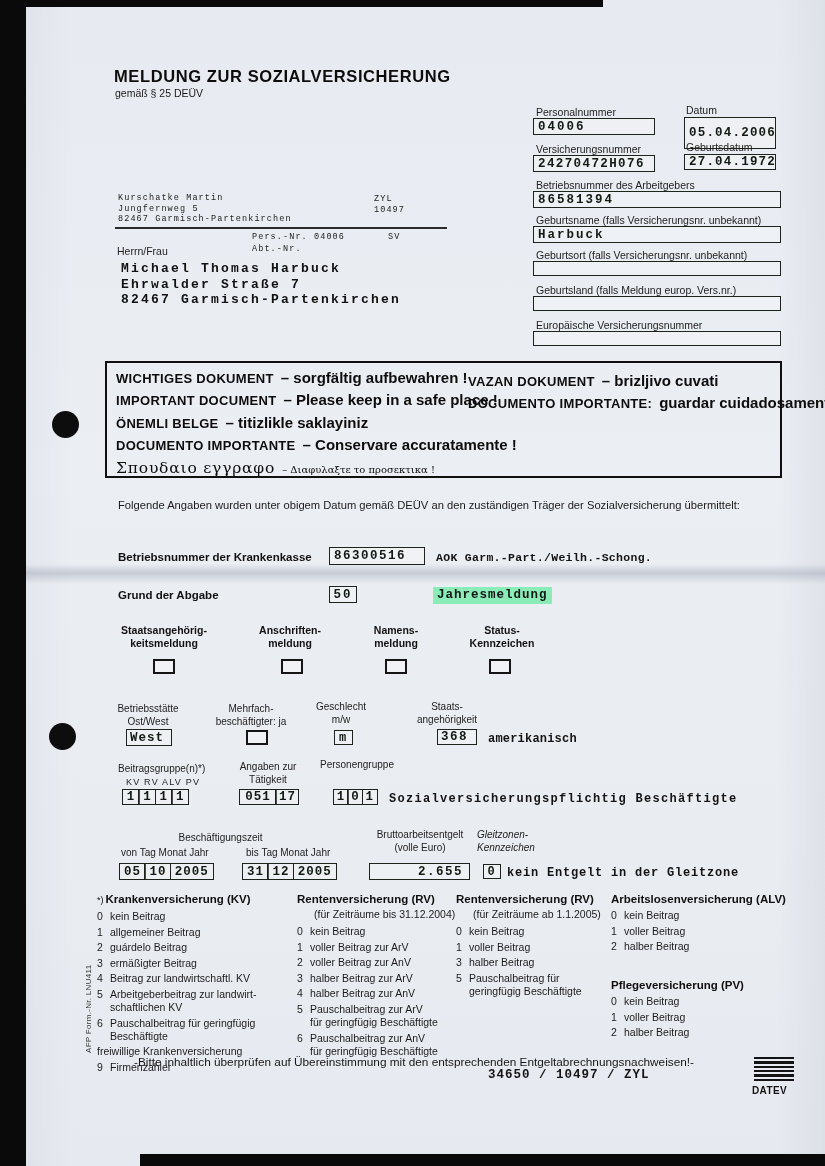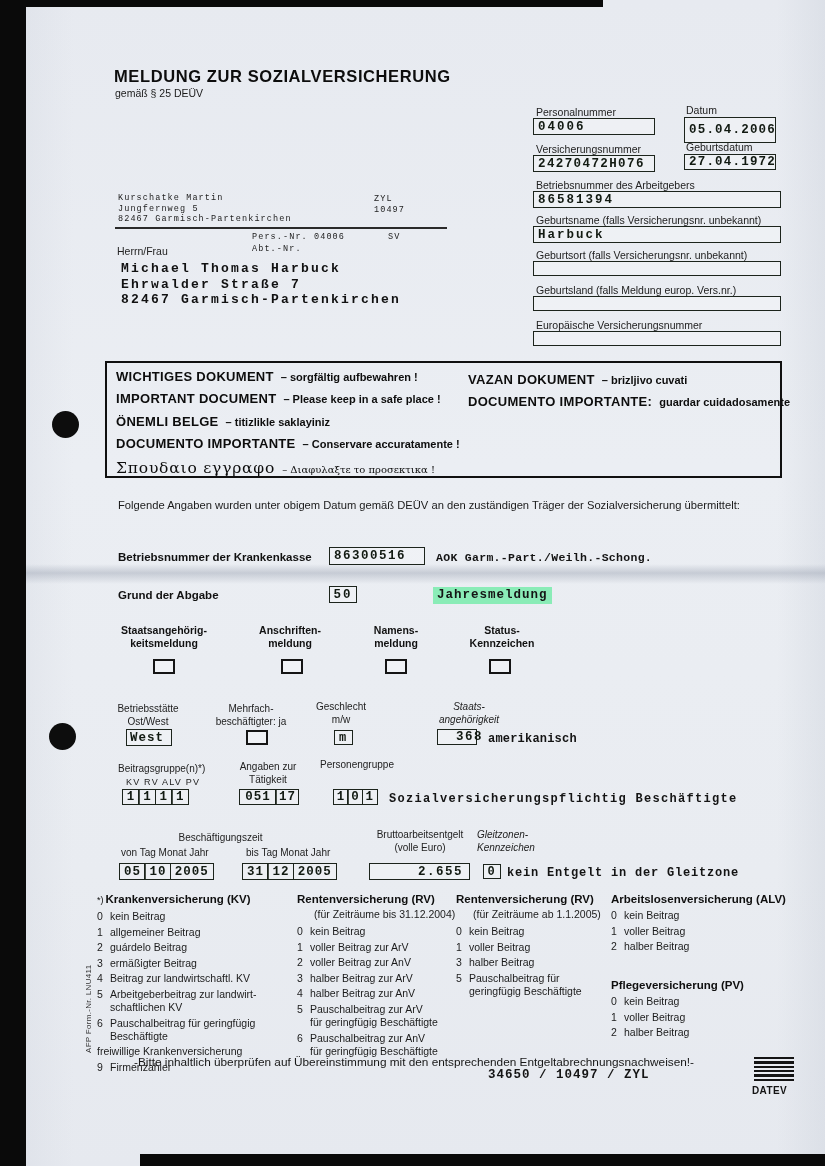--- a/index.html
+++ b/index.html
@@ -32,21 +32,21 @@
   .cell:first-child{margin-left:0;}
   .cb{border:2px solid #151515;background:rgba(255,255,255,.3);box-sizing:border-box;}
 
   .tinymono{font-family:"Liberation Mono",monospace;font-size:8.5px;letter-spacing:1.1px;color:#222;line-height:10.5px;}
   .addr{font-family:"Liberation Mono",monospace;font-weight:bold;font-size:13px;letter-spacing:2.2px;line-height:15.5px;color:#111;}
 
   #impbox{left:105px;top:361px;width:677px;height:117px;border:2.5px solid #101010;box-sizing:border-box;}
   .imp-col{position:absolute;top:6px;}
   .imp-row{height:22.4px;display:flex;align-items:baseline;white-space:nowrap;}
   .imp-strong{font-weight:bold;font-size:13px;letter-spacing:.3px;color:#0d0d0d;margin-right:7px;}
-  .imp-rest{font-weight:bold;font-size:11px;color:#0d0d0d;}
+  .imp-rest{font-weight:bold;font-size:15px;color:#0d0d0d;}
   #imp-left > div:nth-of-type(5) .imp-strong{font-family:"DejaVu Serif",serif;font-weight:400;font-size:15.5px;letter-spacing:.8px;}
   #imp-left > div:nth-of-type(5) .imp-rest{font-family:"DejaVu Serif",serif;font-weight:400;font-size:10px;}
 
   .hl{background:#8aecb7;padding:1px 4px 2px 4px;}
 
   .lg{font-size:10.5px;line-height:13px;color:#1b1b1b;}
   .lg-title{font-weight:bold;font-size:11.5px;color:#0f0f0f;white-space:nowrap;margin-bottom:3px;}
   .lg-pfx{font-weight:normal;font-size:9px;margin-right:2px;}
   .lg-sub{font-size:10.5px;margin:-1px 0 4px 17px;white-space:nowrap;}
   .lg-item{display:flex;margin-bottom:2.6px;}
@@ -70,21 +70,21 @@
   <div class="abs hole" style="left:52px;top:411px;"></div>
   <div class="abs hole" style="left:49px;top:723px;"></div>
   <div class="abs smudge" style="left:26px;top:564px;width:799px;height:20px;"></div>
 
   <div class="abs" style="left:114px;top:67px;font-size:16.5px;font-weight:bold;letter-spacing:.6px;color:#0d0d0d;">MELDUNG ZUR SOZIALVERSICHERUNG</div>
   <div class="abs" style="left:115px;top:87px;font-size:10.5px;color:#1a1a1a;">gemäß § 25 DEÜV</div>
 
   <div class="abs lbl" style="left:536px;top:106px;text-align:right;">Personalnummer</div>
   <div class="abs vbox" style="left:533px;top:118px;width:122px;height:17px;">04006</div>
   <div class="abs lbl" style="left:686px;top:104px;">Datum</div>
-  <div class="abs vbox" style="left:684px;top:117px;width:92px;height:26px;letter-spacing:1.2px;">05.04.2006</div>
+  <div class="abs vbox" style="left:684px;top:117px;width:92px;height:32px;letter-spacing:1.2px;">05.04.2006</div>
 
   <div class="abs lbl" style="left:536px;top:143px;">Versicherungsnummer</div>
   <div class="abs vbox" style="left:533px;top:155px;width:122px;height:17px;letter-spacing:1.4px;">24270472H076</div>
   <div class="abs lbl" style="left:686px;top:141px;">Geburtsdatum</div>
   <div class="abs vbox" style="left:684px;top:154px;width:92px;height:16px;letter-spacing:1.2px;">27.04.1972</div>
 
   <div class="abs lbl" style="left:536px;top:179px;">Betriebsnummer des Arbeitgebers</div>
   <div class="abs vbox" style="left:533px;top:191px;width:248px;height:17px;">86581394</div>
 
   <div class="abs lbl" style="left:536px;top:214px;">Geburtsname (falls Versicherungsnr. unbekannt)</div>
@@ -187,26 +187,26 @@
   <div class="abs cb" style="left:281px;top:659px;width:22px;height:15px;"></div>
   <div class="abs cb" style="left:385px;top:659px;width:22px;height:15px;"></div>
   <div class="abs cb" style="left:489px;top:659px;width:22px;height:15px;"></div>
 
   <div class="abs lbl sm pre ctr" style="left:93px;top:702px;width:110px;">Betriebsstätte
 Ost/West</div>
   <div class="abs lbl sm pre ctr" style="left:196px;top:702px;width:110px;">Mehrfach-
 beschäftigter: ja</div>
   <div class="abs lbl sm pre ctr" style="left:286px;top:700px;width:110px;">Geschlecht
 m/w</div>
-  <div class="abs lbl sm pre ctr" style="left:414px;top:700px;width:110px;font-style:italic;">Staats-
+  <div class="abs lbl sm pre ctr" style="left:392px;top:700px;width:110px;">Staats-
 angehörigkeit</div>
   <div class="abs vbox" style="left:126px;top:729px;width:46px;height:17px;letter-spacing:1px;padding-left:3px;">West</div>
   <div class="abs cb" style="left:246px;top:730px;width:22px;height:15px;"></div>
   <div class="abs vbox" style="left:334px;top:730px;width:19px;height:15px;justify-content:center;padding-left:0;font-size:12px;">m</div>
-  <div class="abs vbox" style="left:437px;top:729px;width:40px;height:16px;letter-spacing:1.5px;padding-left:18px;">368</div>
+  <div class="abs vbox" style="left:437px;top:729px;width:40px;height:16px;letter-spacing:1.5px;padding-left:3px;">368</div>
   <div class="abs mono" style="left:488px;top:732px;font-size:12px;letter-spacing:.2px;">amerikanisch</div>
 
   <div class="abs lbl sm" style="left:118px;top:762px;">Beitragsgruppe(n)*)</div>
   <div class="abs lbl" style="left:126px;top:776px;font-size:9px;letter-spacing:1.2px;">KV RV ALV PV</div>
   <div class="abs lbl sm pre ctr" style="left:228px;top:760px;width:80px;">Angaben zur
 Tätigkeit</div>
   <div class="abs lbl sm" style="left:320px;top:758px;">Personengruppe</div>
 
   <div class="abs cells" style="left:122px;top:789px;">
     <div class="cell" style="width:18px;height:16px;">1</div>

